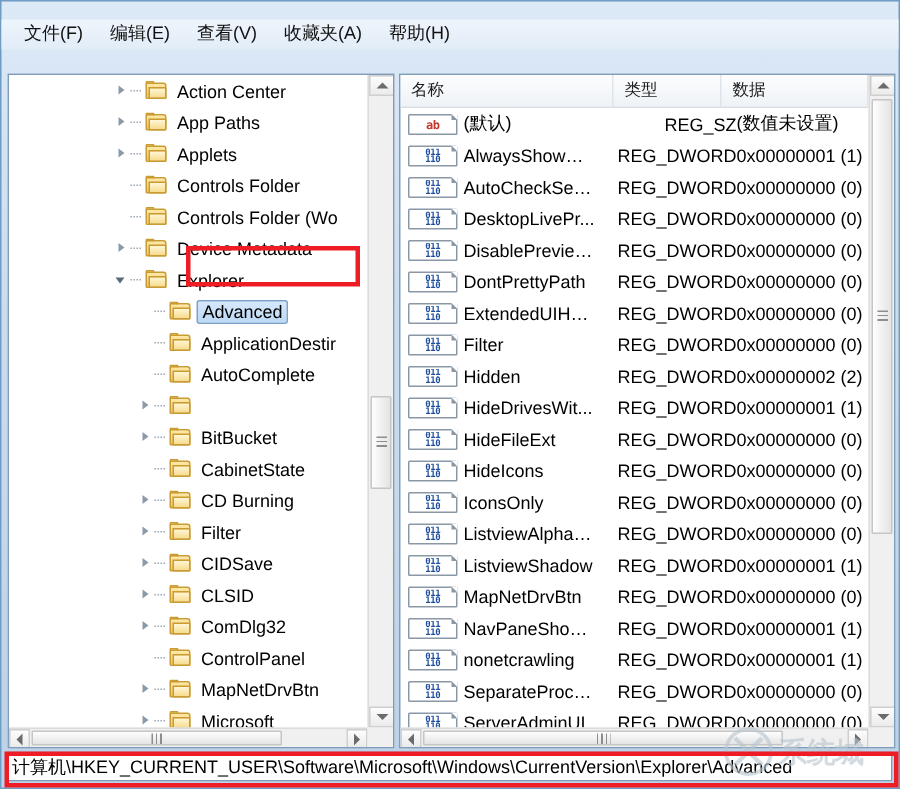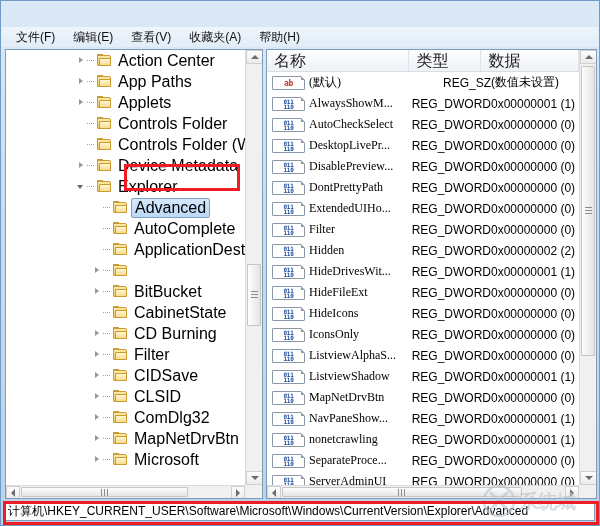--- a/index.html
+++ b/index.html
@@ -45,43 +45,43 @@
     border-color:#9c4b4b;
     background:linear-gradient(180deg,#f6c0ad 0%,#e28b6d 45%,#cd5c3c 52%,#e09273 100%);
   }
   .wb .min{width:10px;height:7px;border:1px solid #5e7893;border-top:none;box-sizing:border-box;}
   .wb .max{width:10px;height:9px;border:1px solid #5e7893;box-sizing:border-box;position:relative;}
   .wb .max:after{content:"";position:absolute;left:2px;top:2px;right:2px;bottom:2px;border:1px solid #5e7893;}
   .wb .x{color:#fff;font-size:12px;font-weight:bold;text-shadow:0 1px 1px rgba(0,0,0,.45);line-height:1;}
 
   
   .menubar{
-    position:absolute;left:0;top:26px;right:0;height:20px;
-    display:flex;align-items:center;
+    position:absolute;left:0;top:12px;right:0;height:20px;
+    display:flex;align-items:flex-end;
     background:linear-gradient(180deg,#eef5fc,#e2ecf7);
     padding-left:6px;
   }
   .menu-item{
     font-size:12px;color:#111;padding:2px 9px;white-space:nowrap;
   }
 
   
   .pane{
     position:absolute;top:48px;height:450px;
     background:#fff;border:1px solid #7f9db9;box-sizing:border-box;overflow:hidden;
   }
   #tree-pane{left:4px;width:258px;}
   #list-pane{left:265px;width:331px;}
 
   
   .tree-scroll{position:absolute;left:0;top:0;right:17px;bottom:13px;overflow:hidden;}
   .tree-inner{position:absolute;left:0;top:0;width:100%;}
   .trow{
     height:21px;display:flex;align-items:center;white-space:nowrap;
-    font-size:16px;color:#000;position:relative;
+    font-size:12px;color:#000;position:relative;
   }
   .indent{flex:none;}
   .twist{
     width:11px;height:21px;flex:none;position:relative;
   }
   .twist.collapsed:after{
     content:"";position:absolute;left:3px;top:7px;
     border-left:4px solid #8b9aa8;border-top:3.5px solid transparent;border-bottom:3.5px solid transparent;
   }
   .twist.expanded:after{
@@ -116,21 +116,21 @@
   }
 
   
   .list-scroll{position:absolute;left:0;top:0;right:17px;bottom:13px;overflow:hidden;}
   .list-header{
     height:21px;display:flex;align-items:center;
     background:linear-gradient(180deg,#fdfdfe,#eef2f6);
     border-bottom:1px solid #d5dde5;position:relative;
   }
   .hcell{
-    font-size:16px;color:#1c1c1c;padding-left:7px;box-sizing:border-box;
+    font-size:11px;color:#1c1c1c;padding-left:7px;box-sizing:border-box;
     height:21px;line-height:21px;border-right:1px solid #dde4eb;
   }
   .lrow{
     height:21px;display:flex;align-items:center;font-size:12px;color:#000;white-space:nowrap;
   }
   .vicon{
     width:15px;height:14px;flex:none;margin:0 4px 0 5px;position:relative;
     background:#fff;border:1px solid #8a98a6;box-sizing:border-box;border-radius:1px;padding-left:31px;
   }
   .vicon:before{
@@ -138,21 +138,21 @@
     border-left:4px solid #8a98a6;
   }
   .vicon .g{
     position:absolute;left:1px;top:1px;right:1px;bottom:1px;
     font-size:6px;line-height:5.5px;letter-spacing:-0.3px;
     font-family:"DejaVu Sans Mono",monospace;font-weight:bold;
     text-align:center;overflow:hidden;
   }
   .vicon.sz .g{color:#c0392b;font-size:8px;line-height:11px;}
   .vicon.dw .g{color:#1f4e9c;}
-  .c-name{width:88px;overflow:hidden;text-overflow:ellipsis;font-family:Liberation Serif, serif;}
+  .c-name{width:88px;overflow:hidden;text-overflow:ellipsis;}
   .c-type{width:94px;text-align:right;}
   .c-data{flex:1;}
 
   
   .vsb{
     position:absolute;right:0;top:0;bottom:13px;width:17px;
     background:#f0f0f0;border-left:1px solid #dcdcdc;box-sizing:border-box;
   }
   .hsb{
     position:absolute;left:0;right:17px;bottom:0;height:13px;
@@ -312,119 +312,130 @@
           </div>
           <div class="trow">
             <span class="indent" style="width: 86px;"></span>
             <span class="twist leafnode"></span>
             <span class="dash"></span>
             <span class="folder">
               <span class="tab"></span>
               <span class="back"></span>
               <span class="front"></span>
             </span>
+            <span class="tlabel">ApplicationDestir</span>
+          </div>
+          <div class="trow">
+            <span class="indent" style="width: 86px;"></span>
+            <span class="twist leafnode"></span>
+            <span class="dash"></span>
+            <span class="folder">
+              <span class="tab"></span>
+              <span class="back"></span>
+              <span class="front"></span>
+            </span>
             <span class="tlabel">AutoComplete</span>
           </div>
           <div class="trow">
             <span class="indent" style="width: 86px;"></span>
+            <span class="twist collapsed"></span>
+            <span class="dash"></span>
+            <span class="folder">
+              <span class="tab"></span>
+              <span class="back"></span>
+              <span class="front"></span>
+            </span>
+          </div>
+          <div class="trow">
+            <span class="indent" style="width: 86px;"></span>
+            <span class="twist collapsed"></span>
+            <span class="dash"></span>
+            <span class="folder">
+              <span class="tab"></span>
+              <span class="back"></span>
+              <span class="front"></span>
+            </span>
+            <span class="tlabel">BitBucket</span>
+          </div>
+          <div class="trow">
+            <span class="indent" style="width: 86px;"></span>
             <span class="twist leafnode"></span>
             <span class="dash"></span>
             <span class="folder">
               <span class="tab"></span>
               <span class="back"></span>
               <span class="front"></span>
             </span>
-            <span class="tlabel">ApplicationDestir</span>
-          </div>
-          <div class="trow">
-            <span class="indent" style="width: 86px;"></span>
-            <span class="twist collapsed"></span>
-            <span class="dash"></span>
-            <span class="folder">
-              <span class="tab"></span>
-              <span class="back"></span>
-              <span class="front"></span>
-            </span>
-          </div>
-          <div class="trow">
-            <span class="indent" style="width: 86px;"></span>
-            <span class="twist collapsed"></span>
-            <span class="dash"></span>
-            <span class="folder">
-              <span class="tab"></span>
-              <span class="back"></span>
-              <span class="front"></span>
-            </span>
-            <span class="tlabel">BitBucket</span>
+            <span class="tlabel">CabinetState</span>
+          </div>
+          <div class="trow">
+            <span class="indent" style="width: 86px;"></span>
+            <span class="twist collapsed"></span>
+            <span class="dash"></span>
+            <span class="folder">
+              <span class="tab"></span>
+              <span class="back"></span>
+              <span class="front"></span>
+            </span>
+            <span class="tlabel">CD Burning</span>
+          </div>
+          <div class="trow">
+            <span class="indent" style="width: 86px;"></span>
+            <span class="twist collapsed"></span>
+            <span class="dash"></span>
+            <span class="folder">
+              <span class="tab"></span>
+              <span class="back"></span>
+              <span class="front"></span>
+            </span>
+            <span class="tlabel">Filter</span>
+          </div>
+          <div class="trow">
+            <span class="indent" style="width: 86px;"></span>
+            <span class="twist collapsed"></span>
+            <span class="dash"></span>
+            <span class="folder">
+              <span class="tab"></span>
+              <span class="back"></span>
+              <span class="front"></span>
+            </span>
+            <span class="tlabel">CIDSave</span>
+          </div>
+          <div class="trow">
+            <span class="indent" style="width: 86px;"></span>
+            <span class="twist collapsed"></span>
+            <span class="dash"></span>
+            <span class="folder">
+              <span class="tab"></span>
+              <span class="back"></span>
+              <span class="front"></span>
+            </span>
+            <span class="tlabel">CLSID</span>
+          </div>
+          <div class="trow">
+            <span class="indent" style="width: 86px;"></span>
+            <span class="twist collapsed"></span>
+            <span class="dash"></span>
+            <span class="folder">
+              <span class="tab"></span>
+              <span class="back"></span>
+              <span class="front"></span>
+            </span>
+            <span class="tlabel">ComDlg32</span>
           </div>
           <div class="trow">
             <span class="indent" style="width: 86px;"></span>
             <span class="twist leafnode"></span>
             <span class="dash"></span>
             <span class="folder">
               <span class="tab"></span>
               <span class="back"></span>
               <span class="front"></span>
             </span>
-            <span class="tlabel">CabinetState</span>
-          </div>
-          <div class="trow">
-            <span class="indent" style="width: 86px;"></span>
-            <span class="twist collapsed"></span>
-            <span class="dash"></span>
-            <span class="folder">
-              <span class="tab"></span>
-              <span class="back"></span>
-              <span class="front"></span>
-            </span>
-            <span class="tlabel">CD Burning</span>
-          </div>
-          <div class="trow">
-            <span class="indent" style="width: 86px;"></span>
-            <span class="twist collapsed"></span>
-            <span class="dash"></span>
-            <span class="folder">
-              <span class="tab"></span>
-              <span class="back"></span>
-              <span class="front"></span>
-            </span>
-            <span class="tlabel">Filter</span>
-          </div>
-          <div class="trow">
-            <span class="indent" style="width: 86px;"></span>
-            <span class="twist collapsed"></span>
-            <span class="dash"></span>
-            <span class="folder">
-              <span class="tab"></span>
-              <span class="back"></span>
-              <span class="front"></span>
-            </span>
-            <span class="tlabel">CIDSave</span>
-          </div>
-          <div class="trow">
-            <span class="indent" style="width: 86px;"></span>
-            <span class="twist collapsed"></span>
-            <span class="dash"></span>
-            <span class="folder">
-              <span class="tab"></span>
-              <span class="back"></span>
-              <span class="front"></span>
-            </span>
-            <span class="tlabel">CLSID</span>
-          </div>
-          <div class="trow">
-            <span class="indent" style="width: 86px;"></span>
-            <span class="twist collapsed"></span>
-            <span class="dash"></span>
-            <span class="folder">
-              <span class="tab"></span>
-              <span class="back"></span>
-              <span class="front"></span>
-            </span>
-            <span class="tlabel">ComDlg32</span>
+            <span class="tlabel">ControlPanel</span>
           </div>
           <div class="trow">
             <span class="indent" style="width: 86px;"></span>
             <span class="twist collapsed"></span>
             <span class="dash"></span>
             <span class="folder">
               <span class="tab"></span>
               <span class="back"></span>
               <span class="front"></span>
             </span>

